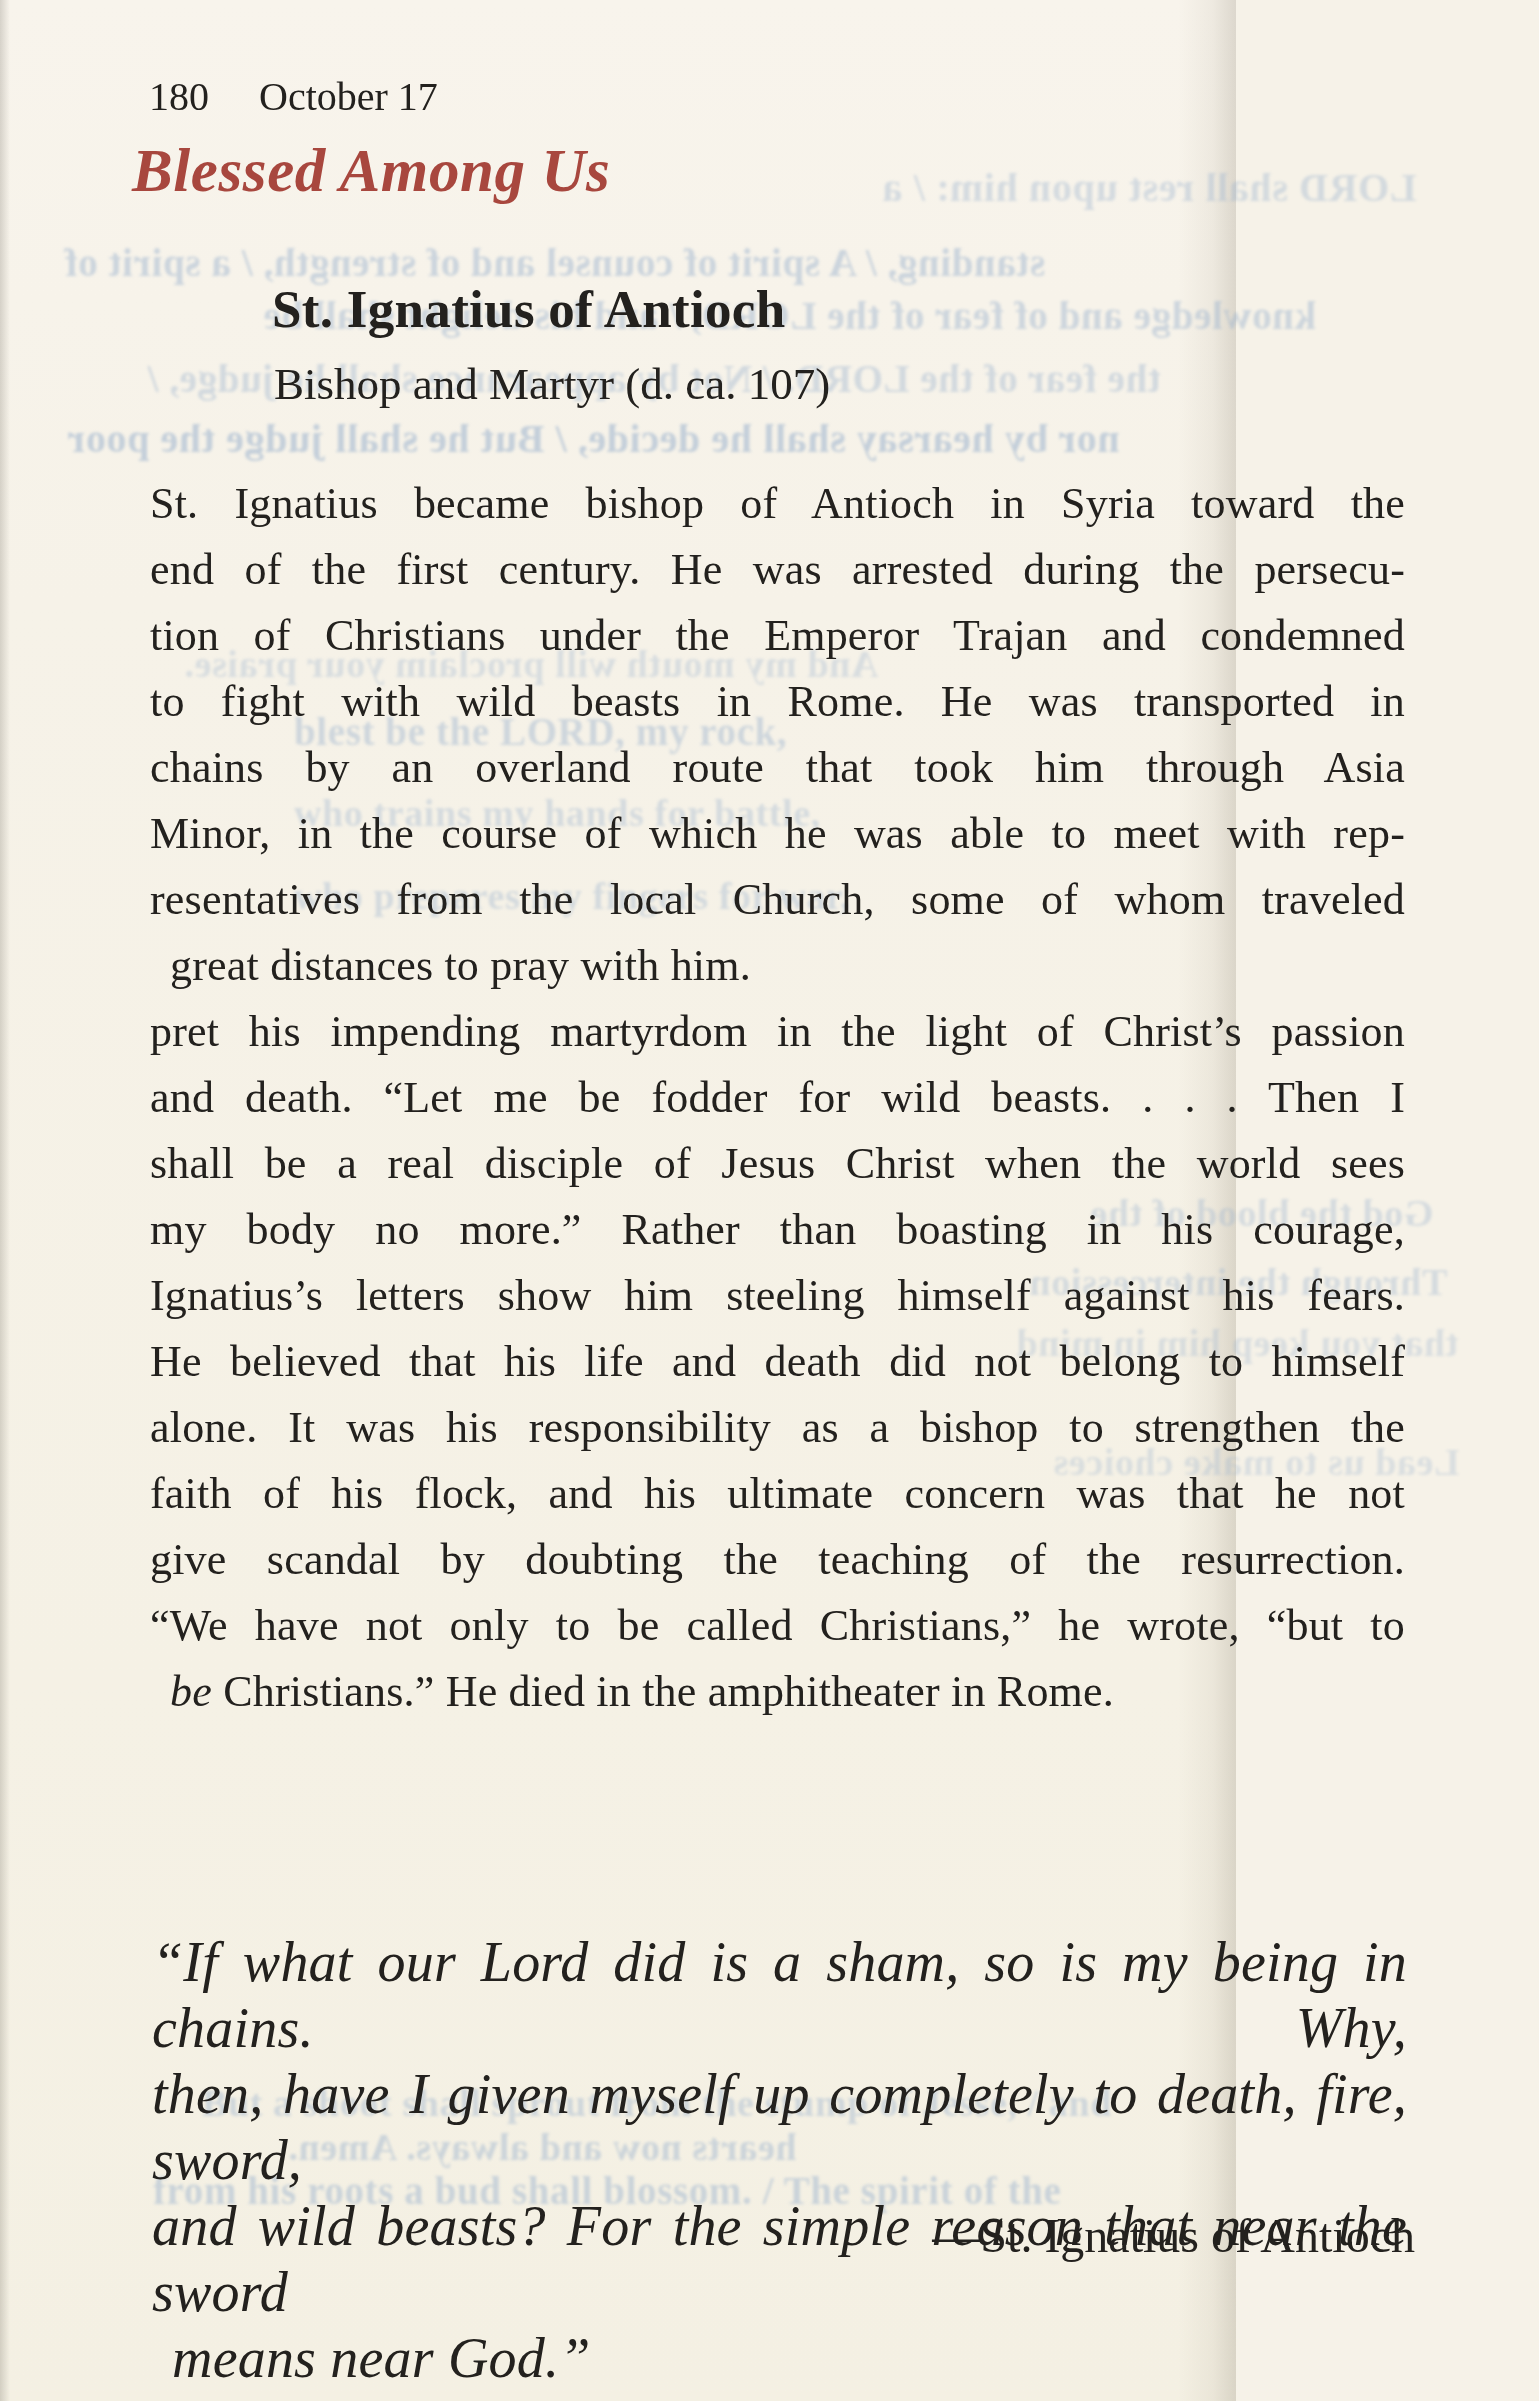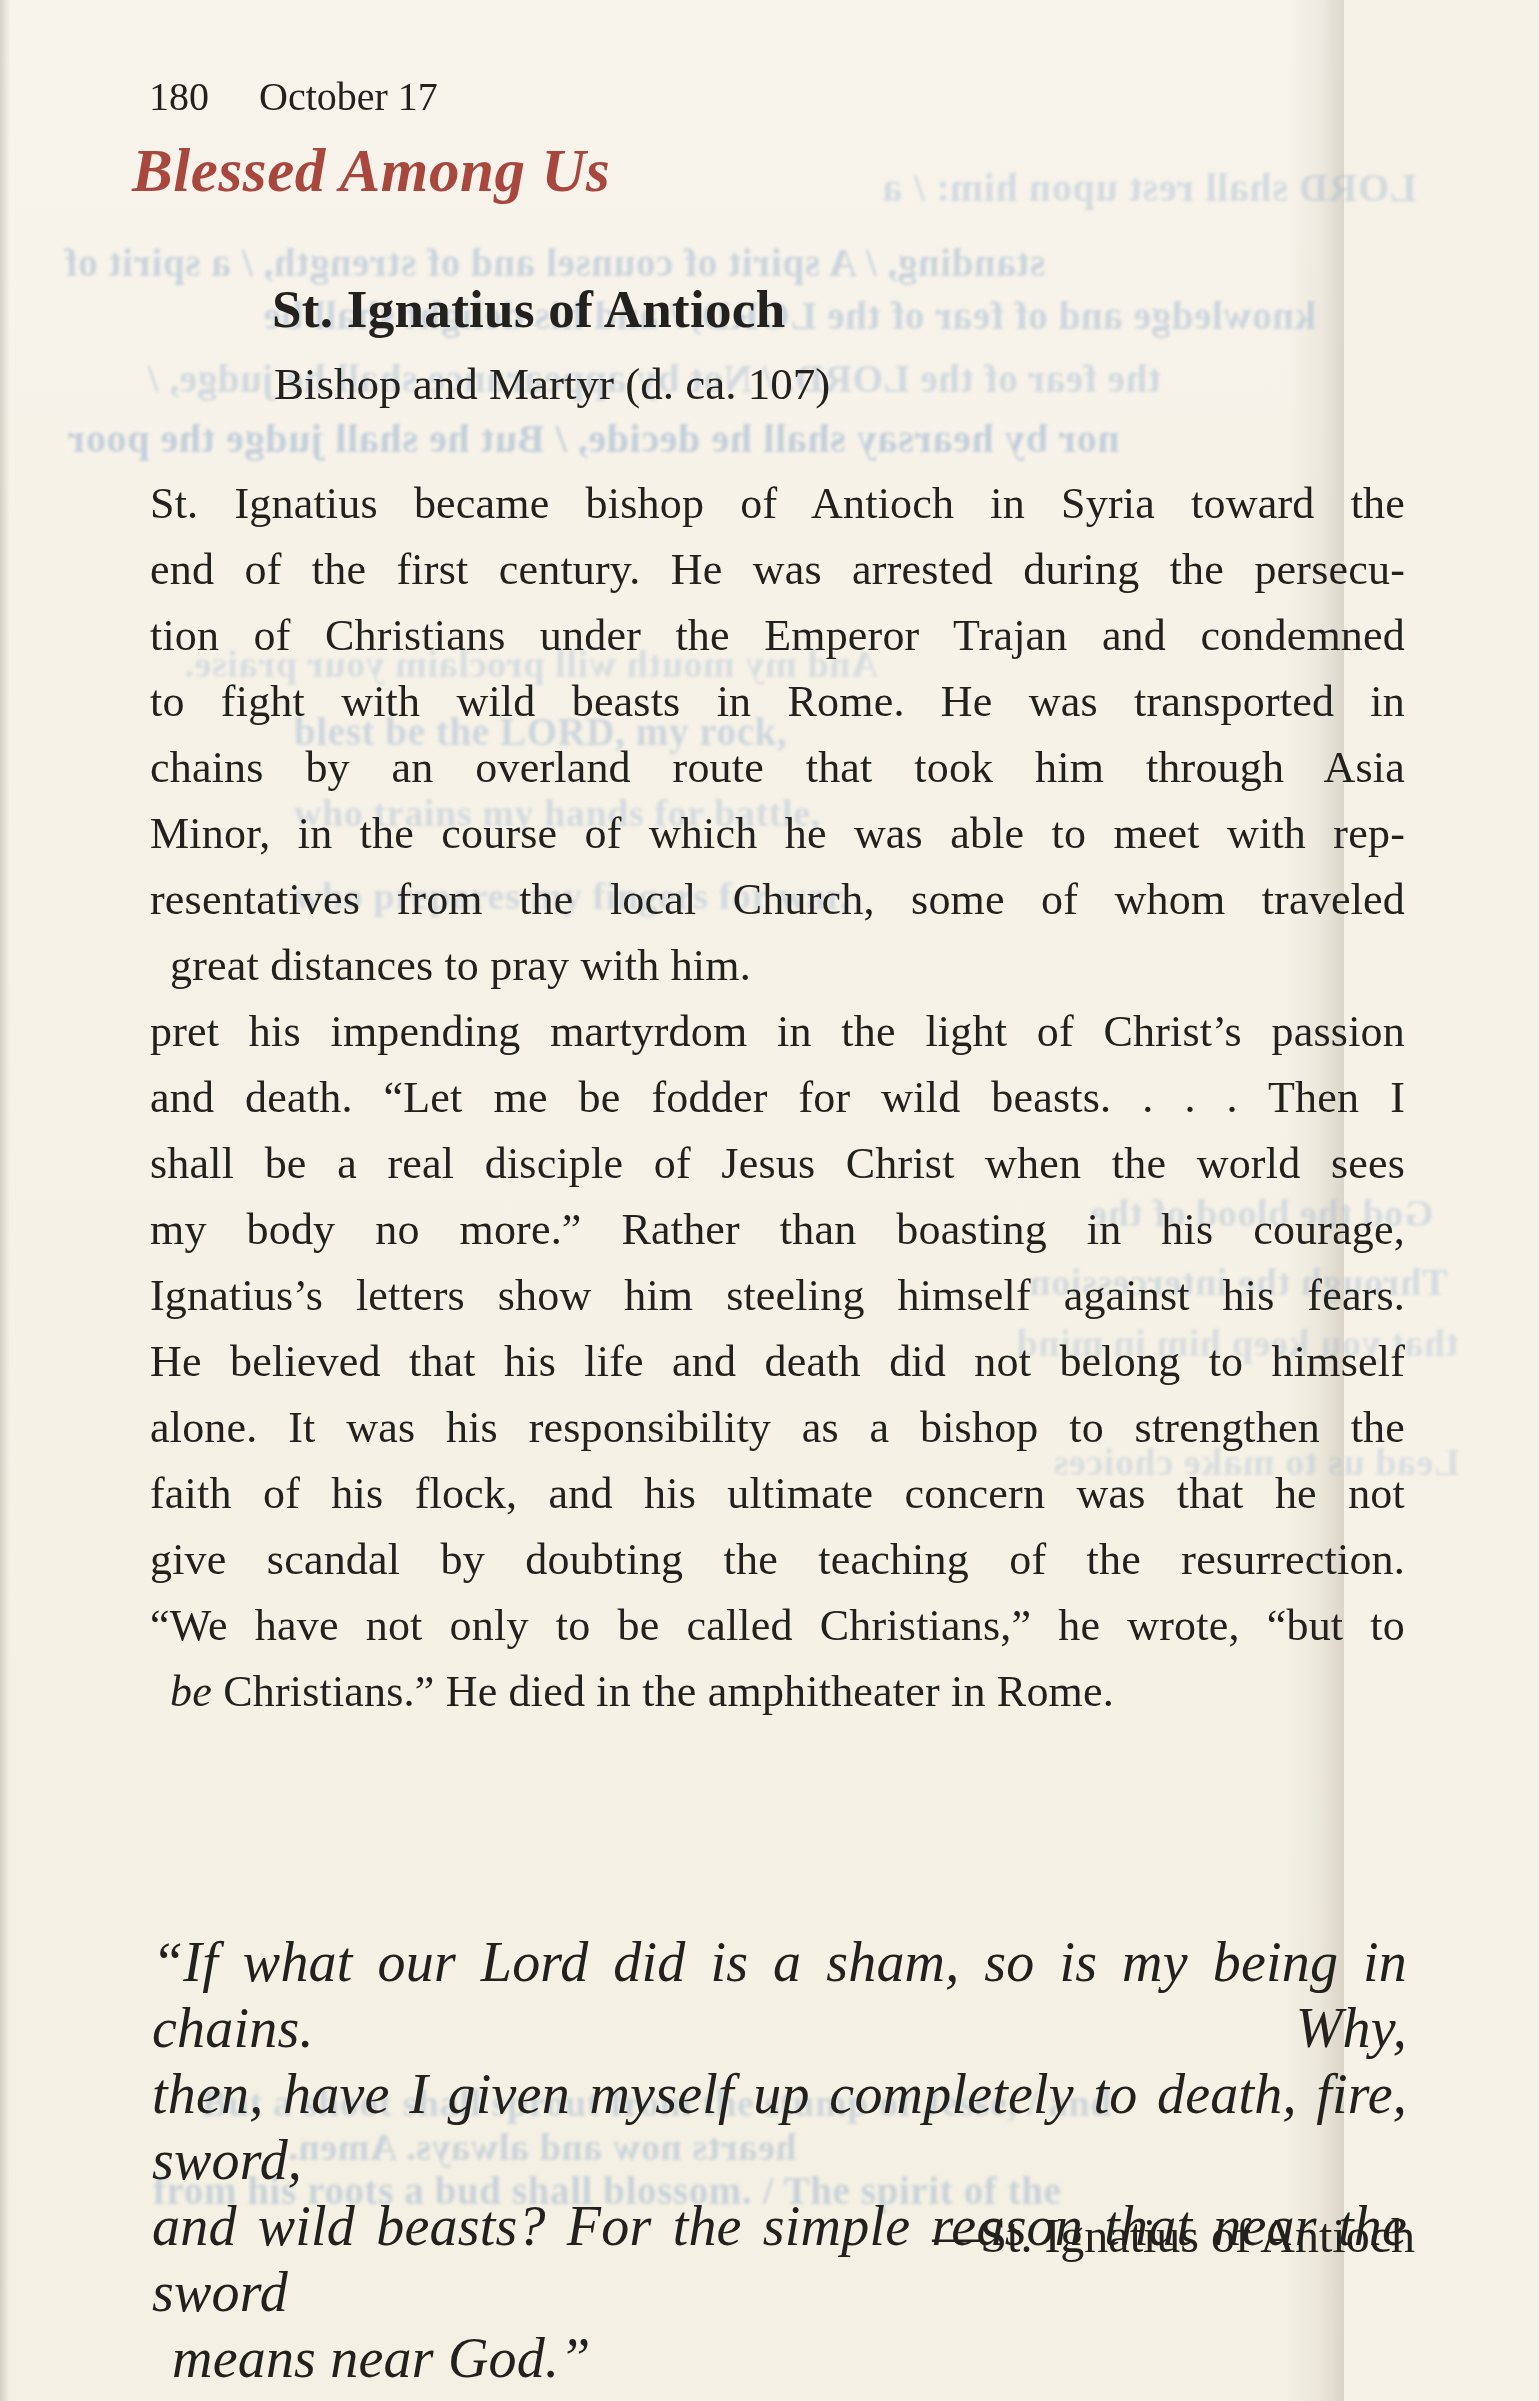--- a/index.html
+++ b/index.html
@@ -3,21 +3,21 @@
 <meta charset="utf-8">
 <style>
   html,body{margin:0;padding:0;}
   body{
     width:1540px;height:2401px;
     font-family:"Liberation Serif",serif;
     background:#f6f2e8;
     overflow:hidden;
   }
   .page{
-    position:relative;width:1344px;height:2401px;
+    position:relative;width:1236px;height:2401px;
     background:linear-gradient(180deg,#f8f4ec 0%,#f6f2e8 25%,#f5f1e5 70%,#f4f0e3 100%);
     color:#23211e;
   }
   
   .edge-right{position:absolute;top:0;right:0;width:58px;height:100%;
     background:linear-gradient(90deg,rgba(120,108,86,0) 0%,rgba(120,108,86,0.08) 60%,rgba(96,86,66,0.18) 100%);pointer-events:none;}
   .edge-left{position:absolute;top:0;left:0;width:9.8px;height:100%;
     background:linear-gradient(90deg,rgba(60,55,45,0.18) 0%,rgba(60,55,45,0) 100%);pointer-events:none;}
 
   

